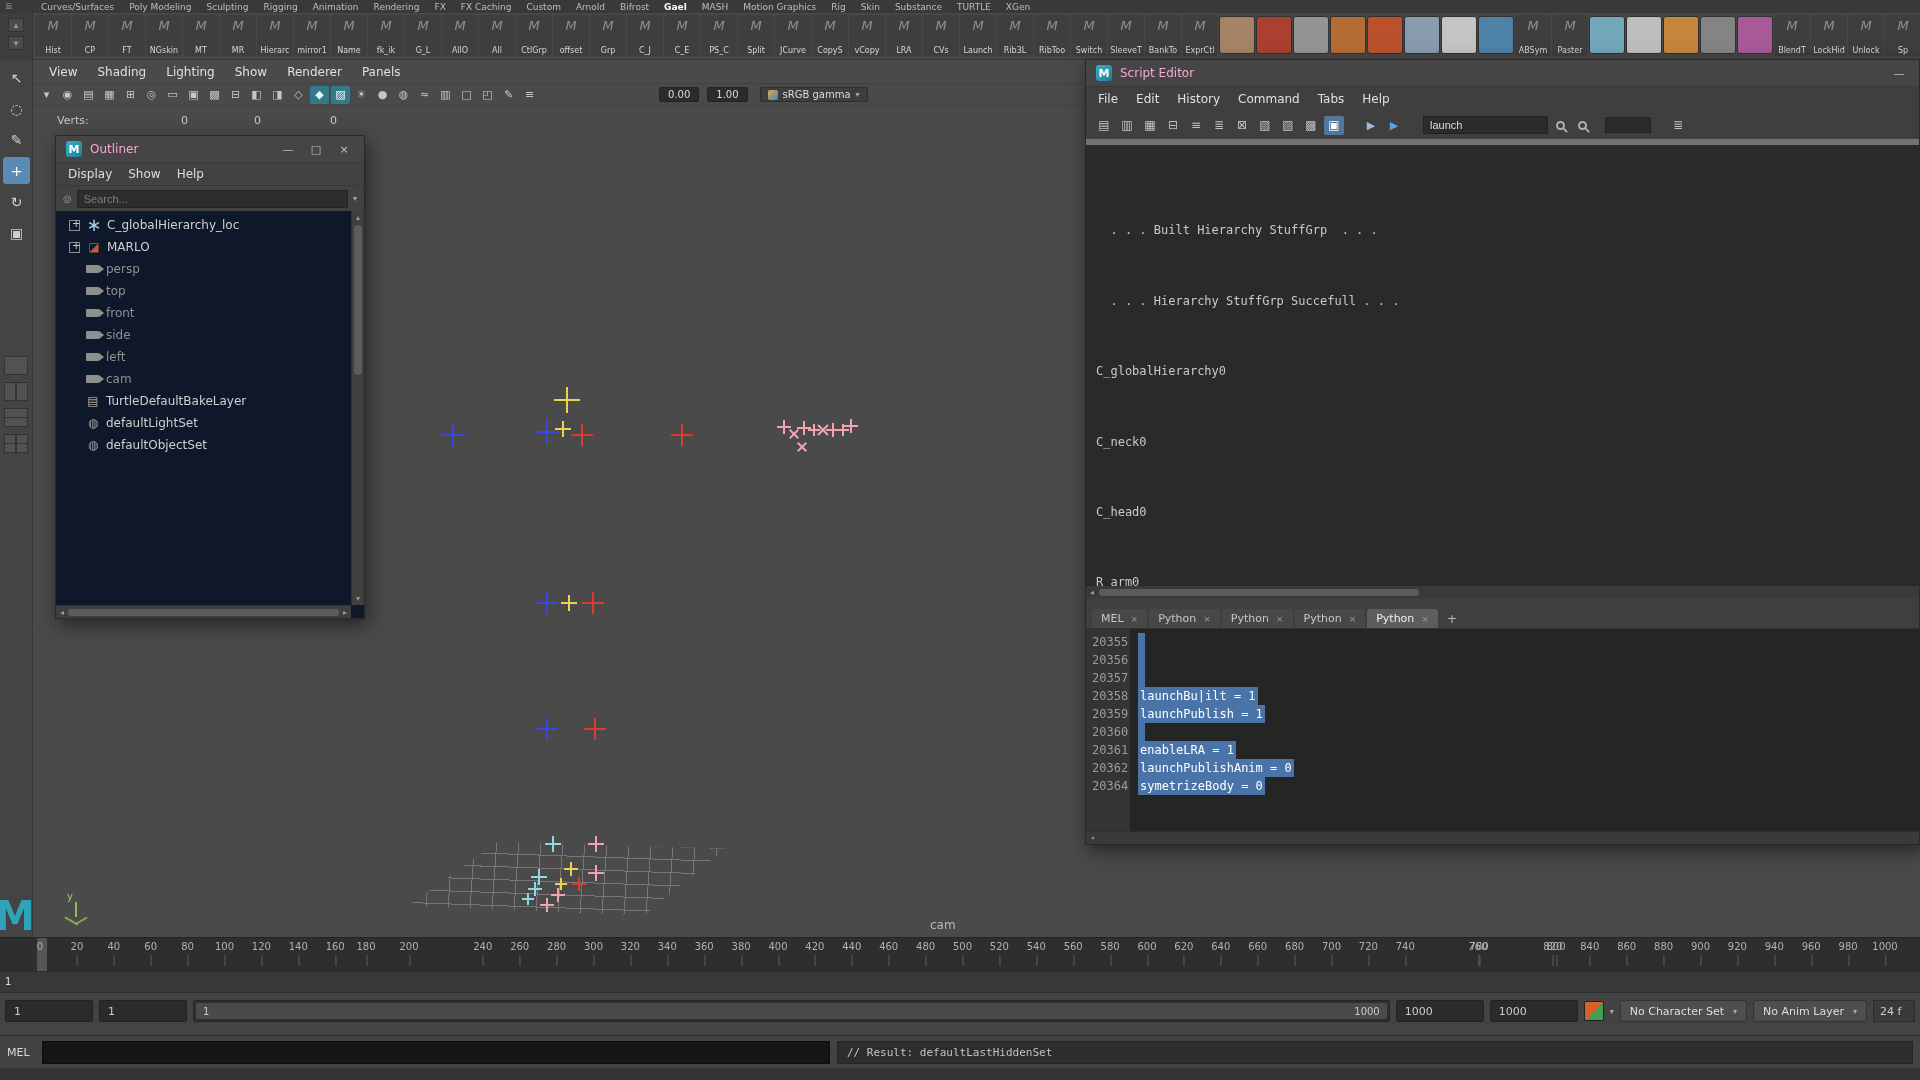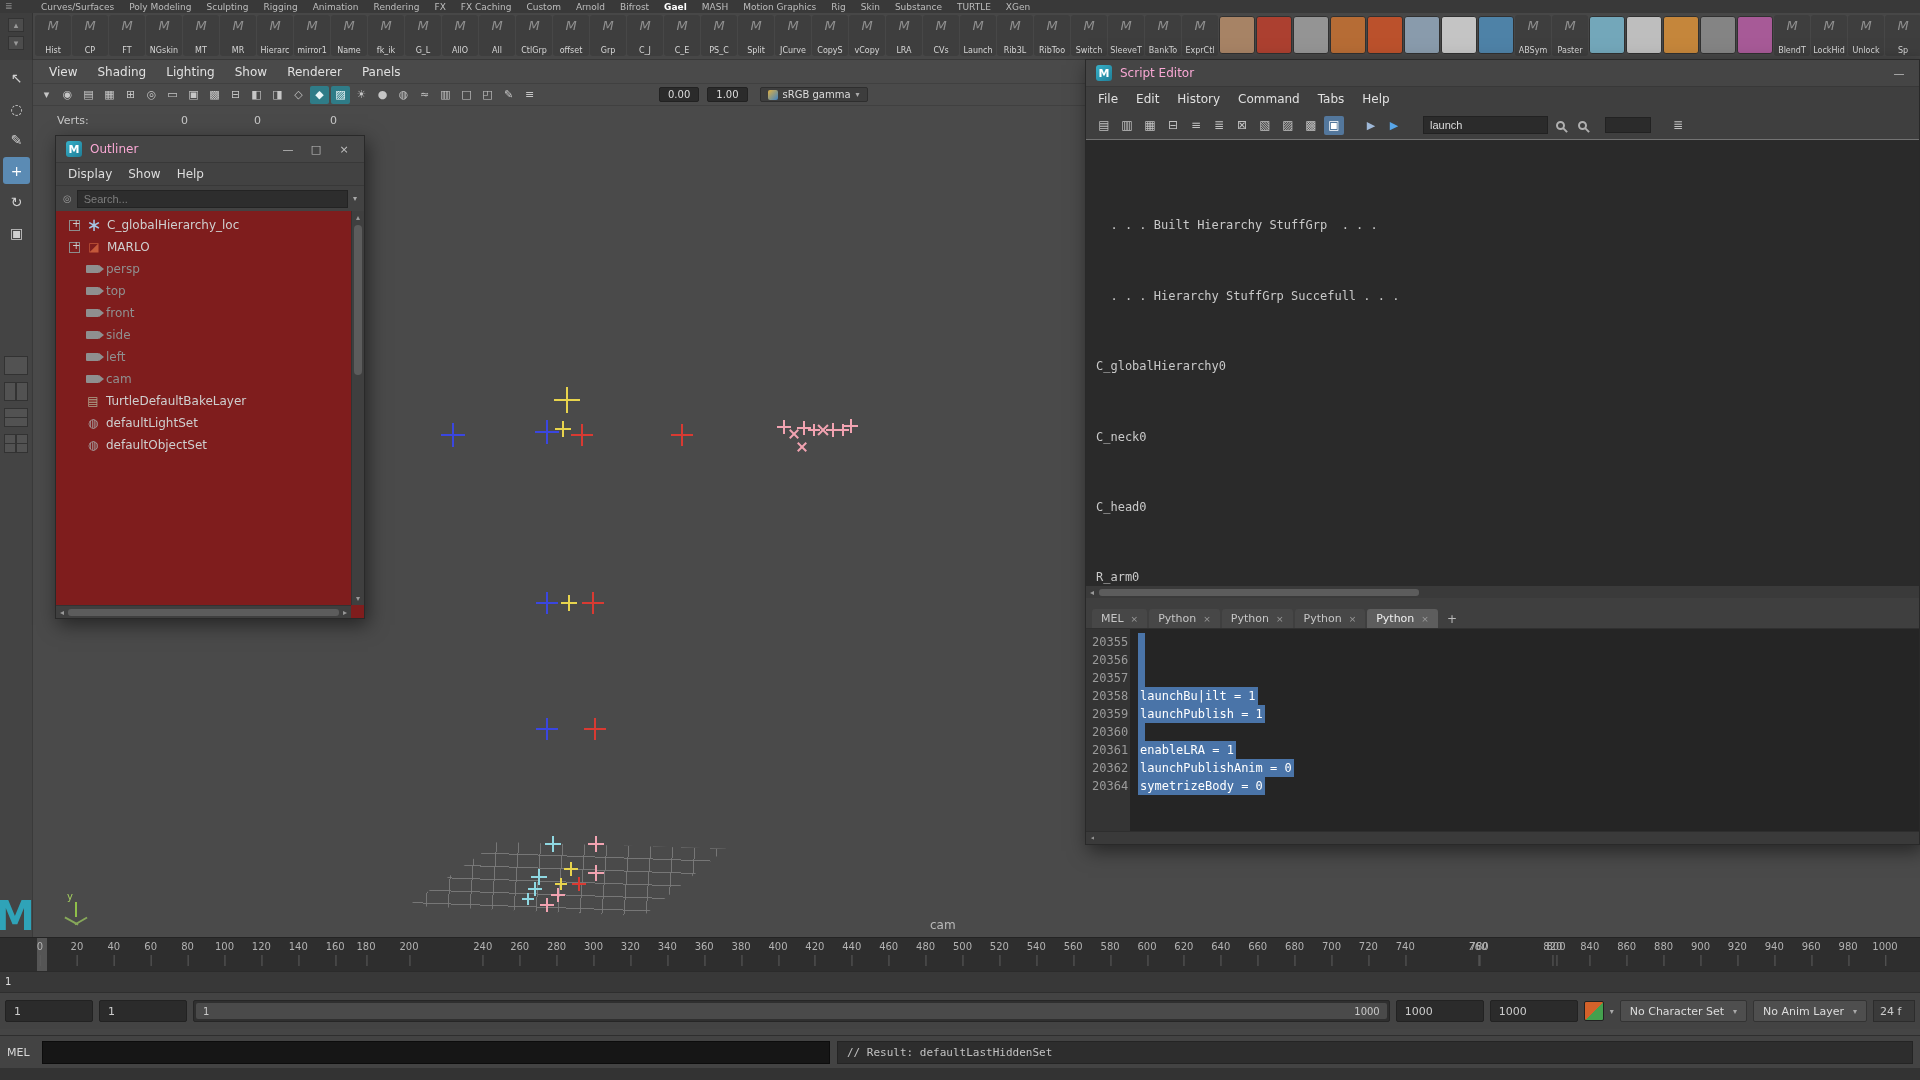--- a/index.html
+++ b/index.html
@@ -63,21 +63,21 @@
   .maya-badge{width:16px;height:16px;border-radius:3px;background:linear-gradient(135deg,#37b0c8,#1f7f98);color:#fff;font-size:11px;font-weight:bold;display:flex;align-items:center;justify-content:center;flex:none;}
   .win-title{font-size:12px;color:#f9a8d4;flex:1;}
   .win-btn{width:20px;text-align:center;font-size:11px;color:#c0c0c0;}
 
   
   .outliner-menus{height:23px;display:flex;gap:16px;align-items:center;padding-left:12px;font-size:12px;color:#ddd;border-bottom:1px solid #383838;background:#424242;flex:none;}
   .outliner-search-row{height:25px;display:flex;align-items:center;gap:5px;padding:2px 7px;background:#424242;flex:none;}
   .filter-icon{font-size:10px;color:#9a9a9a;}
   .outliner-search{flex:1;height:18px;background:#2d2d2d;border:1px solid #232323;color:#bbb;font-size:11px;padding:0 6px;}
   .outliner-search::placeholder{color:#7d7d7d;}
-  .outliner-tree{flex:1;background:#7f1d1d;position:relative;overflow:hidden;padding-top:3px;}
+  .outliner-tree{flex:1;background:#0f172a;position:relative;overflow:hidden;padding-top:3px;}
   .tree-row{height:22px;display:flex;align-items:center;padding-left:12px;font-size:12px;color:#cfcfcf;}
   .tree-expander{width:13px;height:13px;margin-right:3px;position:relative;flex:none;}
   .tree-expander[data-expander="true"]{border:1px solid #8d8d8d;width:11px;height:11px;margin:1px 5px 1px 1px;}
   .tree-expander[data-expander="true"]::before{content:"+";position:absolute;left:2px;top:-3px;font-size:10px;color:#cdcdcd;}
   .tree-icon{width:18px;height:14px;margin-right:4px;display:flex;align-items:center;justify-content:center;flex:none;}
   .tree-icon[data-icon="star-icon"]::before{content:"∗";color:#a5c8e8;font-size:18px;line-height:8px;}
   .tree-icon[data-icon="marlo-icon"]::before{content:"◪";color:#c4583a;font-size:12px;}
   .tree-icon[data-icon="layer-icon"]::before{content:"▤";color:#b0a890;font-size:12px;}
   .tree-icon[data-icon="set-icon"]::before{content:"◍";color:#a8a8a8;font-size:12px;}
   .tree-icon[data-icon="camera-icon"]{width:13px;height:8px;background:#8f8f8f;border-radius:1px;position:relative;margin:0 7px 0 2px;}
@@ -94,21 +94,21 @@
   .se-menus{height:24px;display:flex;gap:18px;align-items:center;padding-left:12px;font-size:12px;color:#e0e0e0;flex:none;}
   .se-toolbar{height:28px;display:flex;align-items:center;padding:0 8px;gap:3px;flex:none;}
   .se-icon{width:20px;height:19px;display:inline-flex;align-items:center;justify-content:center;font-size:12px;color:#c2c2c2;border-radius:2px;flex:none;}
   .se-icon[data-hl="true"]{background:#53779c;color:#fff;}
   .se-play{width:20px;height:19px;display:inline-flex;align-items:center;justify-content:center;font-size:11px;flex:none;}
   .se-search{width:125px;height:18px;background:#2b2b2b;border:1px solid #222;color:#ddd;font-size:11px;padding:0 6px;margin-left:16px;}
   .mag{width:9px;height:9px;border:2px solid #b0b0b0;border-radius:50%;position:relative;margin:0 5px;flex:none;}
   .mag::after{content:"";position:absolute;width:6px;height:2px;background:#b0b0b0;transform:rotate(45deg);right:-5px;bottom:-3px;}
   .se-minifield{width:46px;height:16px;background:#2b2b2b;border:1px solid #222;margin-left:10px;}
   .se-right-icon{margin-left:14px;}
-  .se-history{height:447px;background:#2a2a2a;border-top:1px solid #737373;font-family:"DejaVu Sans Mono","Liberation Mono",monospace;font-size:12px;line-height:17.6px;color:#c9c9c9;padding:7px 0 0 10px;white-space:pre;overflow:hidden;flex:none;}
+  .se-history{height:447px;background:#2a2a2a;border-top:6px solid #737373;font-family:"DejaVu Sans Mono","Liberation Mono",monospace;font-size:12px;line-height:17.6px;color:#c9c9c9;padding:7px 0 0 10px;white-space:pre;overflow:hidden;flex:none;}
   .se-hscroll{height:12px;background:#3a3a3a;display:flex;align-items:center;font-size:8px;color:#999;padding:0 4px;flex:none;}
   .se-hthumb{width:320px;height:7px;background:#5c5c5c;border-radius:3px;margin-left:5px;}
   .se-gap{height:8px;flex:none;}
   .se-tabs{height:22px;display:flex;align-items:flex-end;gap:2px;padding-left:6px;flex:none;}
   .se-tab{display:flex;align-items:center;gap:7px;background:#474747;color:#c6c6c6;font-size:11px;padding:3px 9px;border-radius:3px 3px 0 0;}
   .se-tab[data-active="true"]{background:#5d5d5d;color:#f0f0f0;}
   .se-tab-close{font-size:9px;color:#9a9a9a;}
   .se-newtab{font-size:12px;color:#bbb;padding:0 7px 2px;}
   .se-code{flex:1;position:relative;border-top:1px solid #303030;font-family:"DejaVu Sans Mono","Liberation Mono",monospace;font-size:12px;line-height:18px;overflow:hidden;padding-top:4px;background:linear-gradient(90deg,#343434 0,#343434 44px,#252525 44px);}
   .code-line{display:flex;height:18px;}

